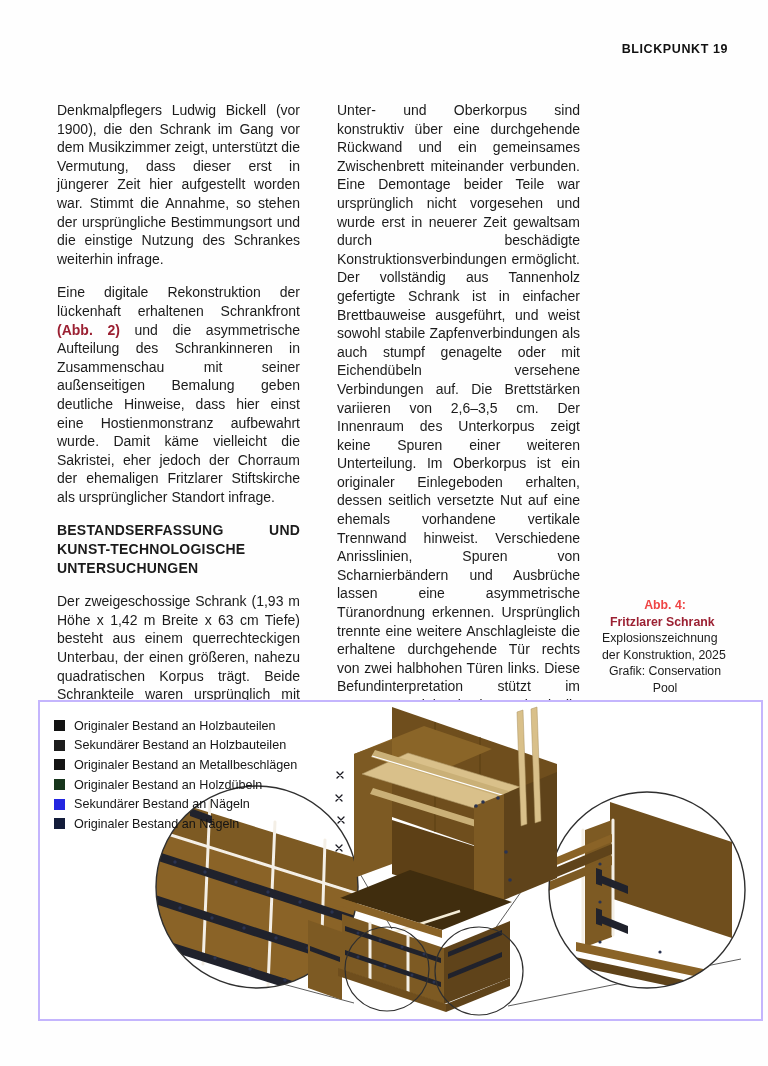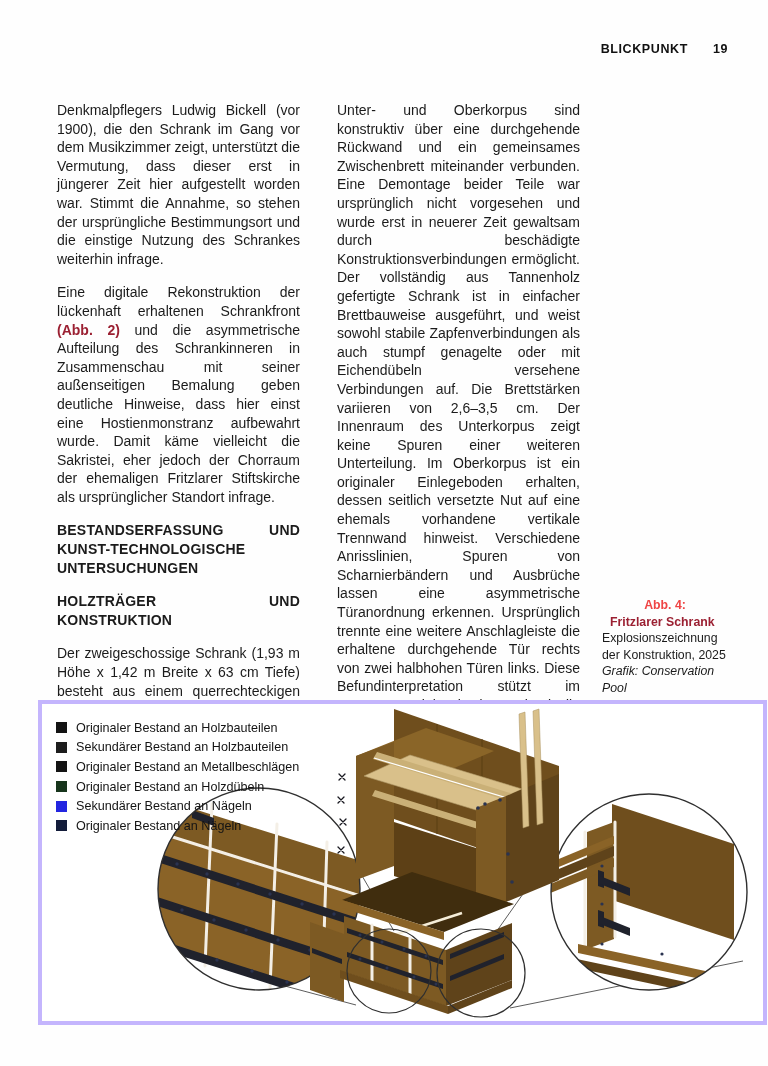--- a/index.html
+++ b/index.html
@@ -1,34 +1,34 @@
 <!DOCTYPE html>
 <html lang="de"><head>
 <meta charset="utf-8">
 <style>
   html,body{margin:0;padding:0;background:#ffffff;}
   .page{position:relative;width:768px;height:1066px;background:#fefefe;overflow:hidden;
         font-family:"Liberation Sans",sans-serif;color:#1b1b1b;}
   .header{position:absolute;top:42px;right:40px;font-size:12.5px;font-weight:700;
           letter-spacing:.6px;color:#111;}
-  .header .pgnum{margin-left:25px;}
+  .header .pgnum{margin-left:4px;}
   .col{position:absolute;top:86px;width:273px;font-size:14px;line-height:18.6px;
        text-align:justify;color:#1b1b1b;}
   .col-left{left:42px;}
   .col-right{left:322px;}
   .col p{margin:15px;}
   .ref{font-weight:700;}
   .h1{font-weight:700;margin:13px 0 0 0;letter-spacing:.2px;}
   .h2{font-weight:700;margin:12px 0 0 0;letter-spacing:.2px;}
   .caption{position:absolute;left:602px;top:597px;width:126px;font-size:12.3px;
            line-height:16.6px;color:#1b1b1b;}
   .caption .cl{font-weight:700;}
-  .caption .credit{font-style:italic;}
+  .caption .credit{text-align:center;}
   .figure{position:absolute;left:38px;top:700px;width:721px;height:317px;
-          border:4px solid #c4b5fd;background:#fff;}
+          border:2px solid #c4b5fd;background:#fff;}
   .figure svg{position:absolute;left:0;top:0;}
   .legend{position:absolute;left:14px;top:14px;z-index:3;}
   .lg-row{display:flex;align-items:center;height:19.6px;}
   .lg-sw{width:11px;height:11px;margin-right:9px;flex:none;background:#111;}
   .lg-tx{font-size:12.6px;color:#141414;white-space:nowrap;}
   
   .wd1{fill:#6f4e1d}.wd2{fill:#5f431a}.wm1{fill:#7d5a23}.wm2{fill:#8a6528}
   .wm3{fill:#8a6327}.wdeep{fill:#5d4016}.wdeep2{fill:#402d0e}
   .tan{fill:#d9c08a}.tan2{fill:#cab077}
   .band{fill:#20222c}.nail{fill:#2a3350}
@@ -45,21 +45,20 @@
 <div class="page">
 
   <div class="header">
     <span>BLICKPUNKT</span><span class="pgnum">19</span>
   </div>
 
   <div class="col col-left">
     <p><span>Denkmalpflegers Ludwig Bickell (vor 1900), die den Schrank im Gang vor dem Musikzimmer zeigt, unterstützt die Vermutung, dass dieser erst in jüngerer Zeit hier aufgestellt worden war. Stimmt die Annahme, so stehen der ursprüngliche Bestimmungsort und die einstige Nutzung des Schrankes weiterhin infrage.</span></p>
     <p><span>Eine digitale Rekonstruktion der lückenhaft erhaltenen Schrankfront </span><span class="ref accent" style="color: rgb(155, 32, 50);">(Abb. 2)</span><span> und die asymmetrische Aufteilung des Schrankinneren in Zusammenschau mit seiner außenseitigen Bemalung geben deutliche Hinweise, dass hier einst eine Hostienmonstranz aufbewahrt wurde. Damit käme vielleicht die Sakristei, eher jedoch der Chorraum der ehemaligen Fritzlarer Stiftskirche als ursprünglicher Standort infrage.</span></p>
     <p class="h1">BESTANDSERFASSUNG UND KUNST-TECHNOLOGISCHE UNTERSUCHUNGEN</p>
-    <p class="h2">HOLZTRÄGER UND KONSTRUKTION</p>
     <p>Der zweigeschossige Schrank (1,93 m Höhe x 1,42 m Breite x 63 cm Tiefe) besteht aus einem querrechteckigen Unterbau, der einen größeren, nahezu quadratischen Korpus trägt. Beide Schrankteile waren ursprünglich mit Türen verschlossen. Erhalten sind die beiden unteren Türen sowie ein Fragment der oberen rechten Tür. Mehrere Befunde sprechen für eine entstehungszeitliche Bekrönung durch ein Kranzprofil oder einen Giebelaufsatz. Die heutigen Profilleisten aus Eiche mit abweichendem Fassungsaufbau entstammen dem Mittelalter, wurden hier aber zweitverwendet.</p>
   </div>
 
   <div class="col col-right">
     <p><span>Unter- und Oberkorpus sind konstruktiv über eine durchgehende Rückwand und ein gemeinsames Zwischenbrett miteinander verbunden. Eine Demontage beider Teile war ursprünglich nicht vorgesehen und wurde erst in neuerer Zeit gewaltsam durch beschädigte Konstruktionsverbindungen ermöglicht. Der vollständig aus Tannenholz gefertigte Schrank ist in einfacher Brettbauweise ausgeführt, und weist sowohl stabile Zapfenverbindungen als auch stumpf genagelte oder mit Eichendübeln versehene Verbindungen auf. Die Brettstärken variieren von 2,6–3,5 cm. Der Innenraum des Unterkorpus zeigt keine Spuren einer weiteren Unterteilung. Im Oberkorpus ist ein originaler Einlegeboden erhalten, dessen seitlich versetzte Nut auf eine ehemals vorhandene vertikale Trennwand hinweist. Verschiedene Anrisslinien, Spuren von Scharnierbändern und Ausbrüche lassen eine asymmetrische Türanordnung erkennen. Ursprünglich trennte eine weitere Anschlagleiste die erhaltene durchgehende Tür rechts von zwei halbhohen Türen links. Diese Befundinterpretation stützt im Zusammenspiel mit der Malerei die Annahme eines Fachs zur Aufbewahrung einer Hostienmonstranz im linken oberen Fach. Zur Stabilisierung der Konstruktion und zur Befestigung der Türen dienten lange, schmiedeeiserne Bänder, die quer über Front und Türen verliefen. Während die Beschläge des Unterkorpus vollständig erhalten sind, liegen jene des Oberkorpus nur fragmentarisch vor </span><span class="ref accent" style="color: rgb(155, 32, 50);">(Abb. 4)</span><span>.</span></p>
   </div>
 
   <div class="caption">
     <div class="cl accent" style="color: #ef4444; text-align: center;">Abb. 4:</div>
     <div class="cl accent" style="color: rgb(155, 32, 50); padding-left: 8px;">Fritzlarer Schrank</div>

